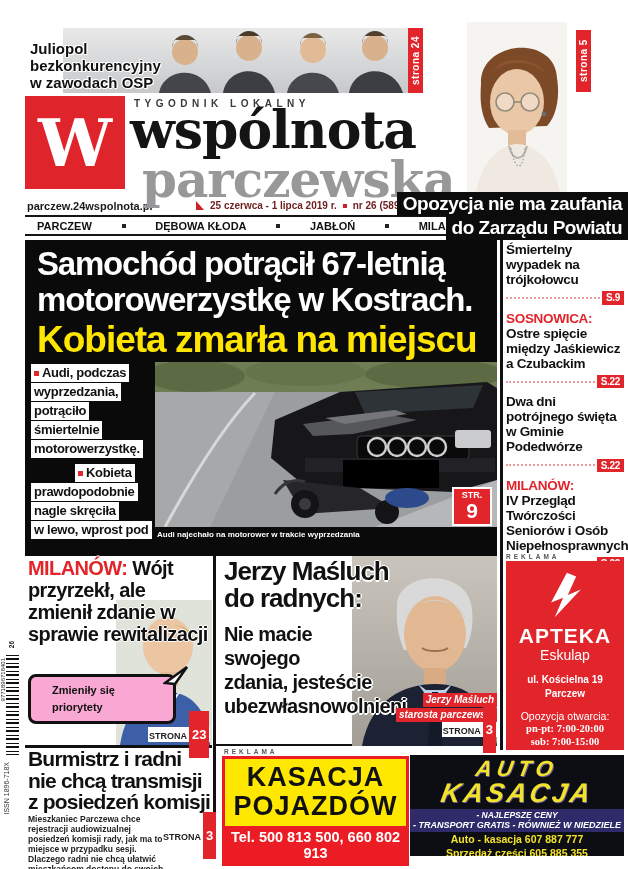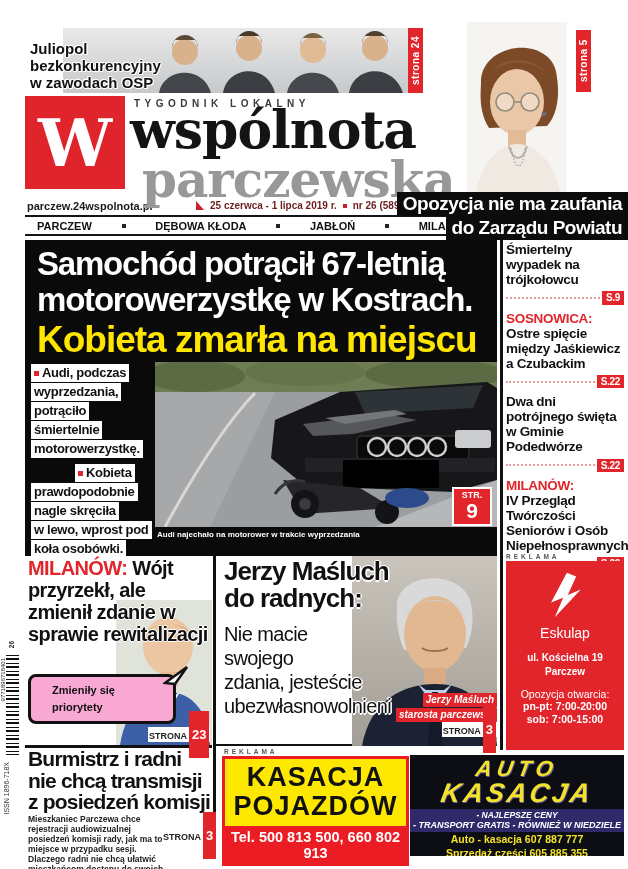--- a/index.html
+++ b/index.html
@@ -78,35 +78,35 @@
   .bubble{left:28px;top:674px;width:100px;background:#f9a8d4;border:3px solid #111;border-radius:8px;
           padding:5px 21px;font-size:11px;font-weight:bold;line-height:17px;z-index:3;}
   .bubble svg{position:absolute;right:-16px;top:-12px;}
   .strona{font-size:9px;font-weight:bold;color:#222;background:#fff;padding:0 1px;}
   .strona .num{background:#e2242b;color:#fff;font-size:13px;padding:16px 3px;margin-left:2px;}
   .strona23{left:148px;top:727px;z-index:4;}
 
   .masluch-photo{left:352px;top:556px;width:145px;height:190px;z-index:1;}
   .mas-title{left:224px;top:558px;font-size:26px;font-weight:bold;line-height:27px;letter-spacing:-1px;z-index:2;
     text-shadow:1.5px 0 #fff,-1.5px 0 #fff,0 1.5px #fff,0 -1.5px #fff;}
-  .mas-quote{left:224px;top:622px;font-size:20px;font-weight:normal;line-height:24px;letter-spacing:-.6px;z-index:3;
+  .mas-quote{left:224px;top:622px;font-size:20px;font-weight:bold;line-height:24px;letter-spacing:-.6px;z-index:3;
     text-shadow:1.5px 0 #fff,-1.5px 0 #fff,0 1.5px #fff,0 -1.5px #fff,1px 1px #fff,-1px -1px #fff;}
   .mas-cap{right:131px;top:692px;text-align:right;z-index:4;line-height:12px;}
   .mas-cap span{display:inline-block;background:#e2242b;color:#fff;font-size:10px;font-weight:bold;
                 padding:1px 3px;font-style:italic;}
   .strona3a{right:131px;top:722px;z-index:4;}
 
   .reklama{font-size:6.5px;letter-spacing:3px;color:#555;font-weight:bold;}
   .rek-r{left:506px;top:553px;}
   .apteka{left:506px;top:561px;width:118px;height:189px;background:#e2252b;color:#fff;text-align:center;}
   .apteka .name{font-size:21px;font-weight:bold;letter-spacing:1px;line-height:22px;}
   .apteka .sub{font-size:14px;line-height:16px;}
   .apteka .addr{font-size:10px;font-weight:bold;line-height:14px;margin-top:10px;}
   .apteka .ht{font-size:10.5px;margin-top:9px;}
-  .apteka .hrs{font-size:10.5px;font-weight:bold;line-height:13px;}
+  .apteka .hrs{font-size:10.5px;font-weight:bold;line-height:13px;font-family:Liberation Serif, serif;}
 
   
   .hline1{left:25px;top:745px;width:187px;height:2.5px;background:#111;}
   .hline2{left:216px;top:744px;width:281px;height:2px;background:#111;}
   .burm{left:28px;top:748px;font-size:21px;font-weight:bold;line-height:21.5px;letter-spacing:-.8px;}
   .burm-body{left:28px;top:814px;width:146px;font-size:8.5px;font-weight:bold;line-height:10px;color:#222;}
   .strona3b{left:162px;top:828px;}
 
   .rek-k{left:224px;top:748px;}
   .kasacja{left:222px;top:756px;width:181px;background:#ec1c24;padding:3px;}
@@ -225,21 +225,20 @@
   <div class="abs bullets">
     <div class="bl"><span class="chip"><i class="bsq"></i><span>Audi, podczas</span></span></div>
     <div class="bl"><span class="chip">wyprzedzania,</span></div>
     <div class="bl"><span class="chip">potrąciło</span></div>
     <div class="bl"><span class="chip">śmiertelnie</span></div>
     <div class="bl"><span class="chip">motorowerzystkę.</span></div>
     <div class="bl b2"><span class="chip"><i class="bsq"></i><span>Kobieta</span></span></div>
     <div class="bl"><span class="chip">prawdopodobnie</span></div>
     <div class="bl"><span class="chip">nagle skręciła</span></div>
     <div class="bl"><span class="chip">w lewo, wprost pod</span></div>
-    <div class="bl"><span class="chip">koła osobówki.</span></div>
   </div>
 
   <svg class="abs crash" viewBox="0 0 342 165" preserveAspectRatio="none">
     <rect width="342" height="165" fill="#9b9ea0"></rect>
     <rect width="342" height="30" fill="#6f7d55"></rect>
     <ellipse cx="40" cy="14" rx="50" ry="16" fill="#5d6b45"></ellipse>
     <ellipse cx="150" cy="10" rx="60" ry="14" fill="#66744c"></ellipse>
     <ellipse cx="280" cy="12" rx="70" ry="15" fill="#5d6b45"></ellipse>
     <polygon points="0,30 120,30 55,165 0,165" fill="#a6a8aa"></polygon>
     <path d="M10 165 C40 110 72 60 100 31" fill="none" stroke="#d8d8d8" stroke-width="3"></path>
@@ -348,20 +347,21 @@
   </div>
   <div class="abs strona strona3a">
     <span>STRONA</span><span class="num">3</span>
   </div>
 
   <div class="abs reklama rek-r">REKLAMA</div>
   <div class="abs apteka">
     <svg width="54" height="52" viewBox="0 0 56 56" style="margin-top:8px">
       <path d="M30 4 L13 36 L26 31 L17 52 L45 22 L31 28 L40 8 Z" fill="#fff"></path>
     </svg>
+    <div class="name">APTEKA</div>
     <div class="sub">Eskulap</div>
     <div class="addr"><span>ul. Kościelna 19</span><br><span>Parczew</span></div>
     <div class="ht">Opozycja otwarcia:</div>
     <div class="hrs"><span>pn-pt: 7:00-20:00</span><br><span>sob: 7:00-15:00</span></div>
   </div>
 
   <div class="abs hline1"></div>
   <div class="abs hline2"></div>
 
   <div class="abs burm">

